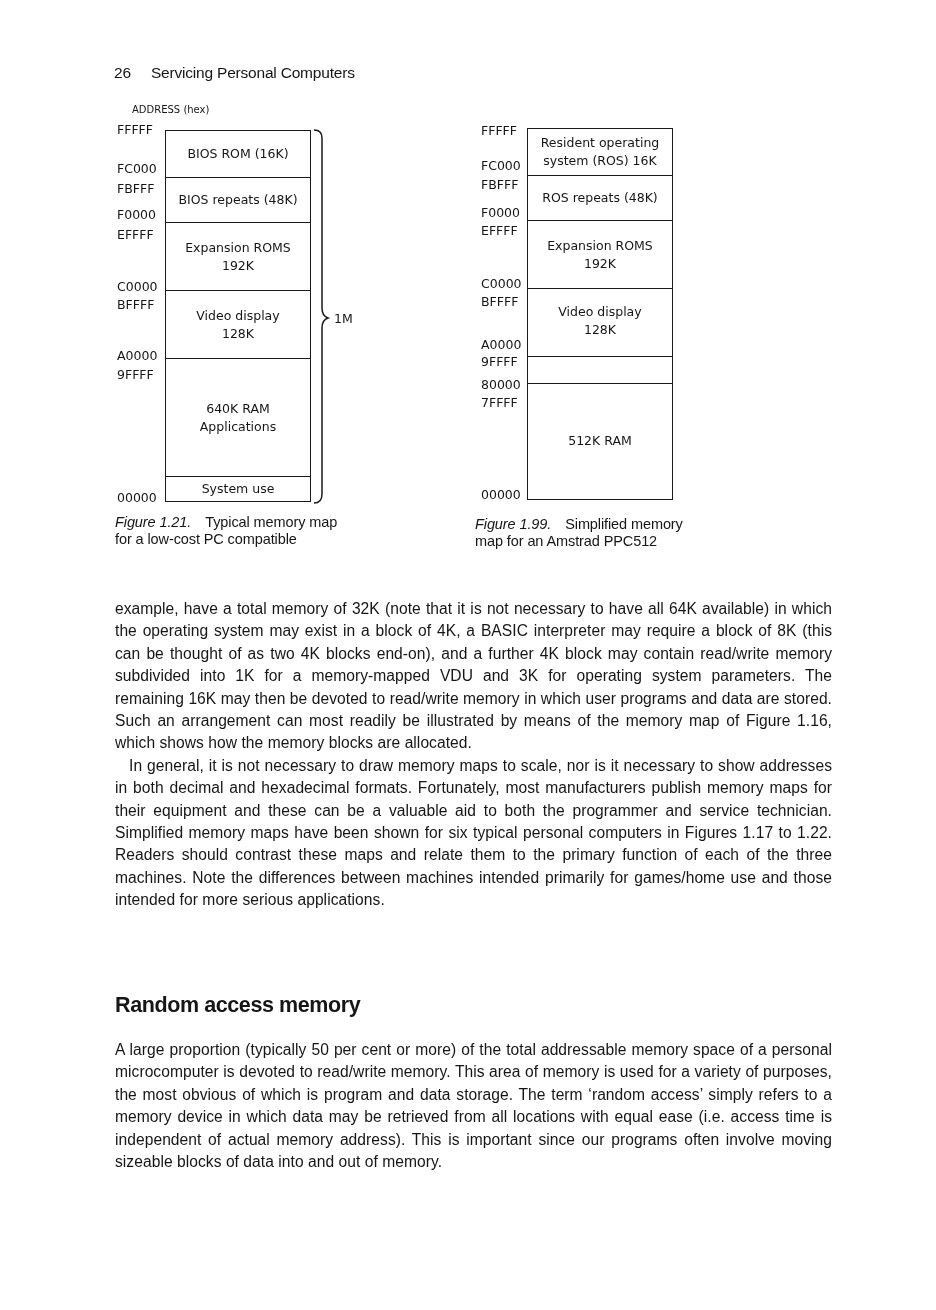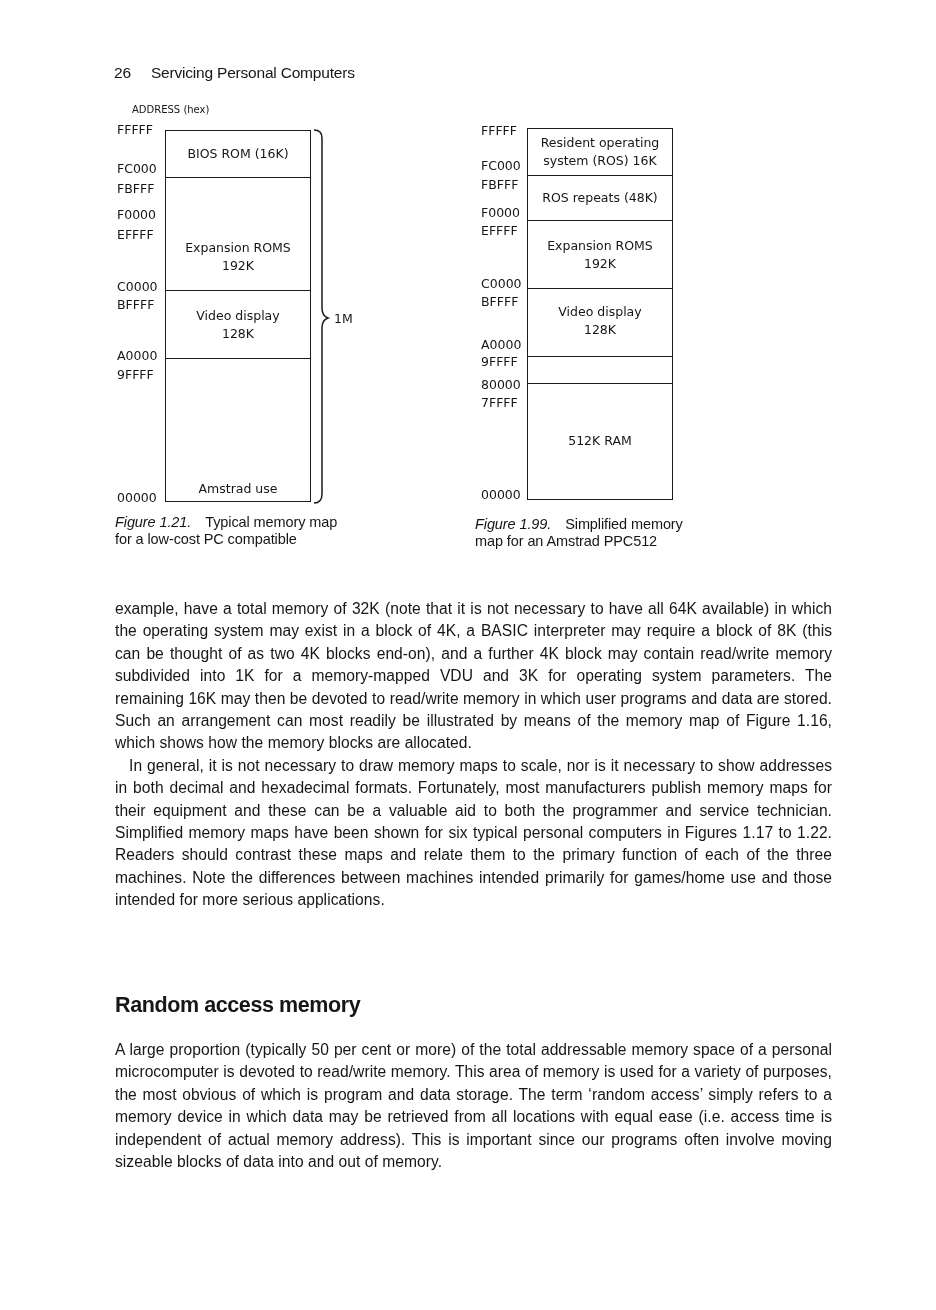--- a/index.html
+++ b/index.html
@@ -39,30 +39,37 @@
   <div class="addr" style="left:117px; top:280px;">C0000</div>
   <div class="addr" style="left:117px; top:298px;">BFFFF</div>
   <div class="addr" style="left:117px; top:349px;">A0000</div>
   <div class="addr" style="left:117px; top:368px;">9FFFF</div>
   <div class="addr" style="left:117px; top:491px;">00000</div>
 
   <div class="mapbox" style="left:165px; top:130px; width:146px; height:372px;">
     <div class="blk" style="top:0; height:47px;">
       <span>BIOS ROM (16K)</span>
     </div>
+    <div class="blk" style="top:47px; height:45px;">
+      <span>BIOS repeats (48K)</span>
+    </div>
     <div class="blk" style="top:92px; height:68px;">
       <span>Expansion ROMS</span>
       <span>192K</span>
     </div>
     <div class="blk" style="top:160px; height:68px;">
       <span>Video display</span>
       <span>128K</span>
     </div>
+    <div class="blk" style="top:228px; height:118px;">
+      <span>640K RAM</span>
+      <span>Applications</span>
+    </div>
     <div class="blk last" style="top:346px; height:23px;">
-      <span>Amstrad use</span>
+      <span>System use</span>
     </div>
   </div>
 
   <svg class="brace" style="left:312px; top:128px;" width="26" height="378">
     <path d="M2,2 Q10,2 10,10 L10,180 Q10,188 16,190 Q10,192 10,200 L10,366 Q10,375 2,375" fill="none" stroke="#1a1a1a" stroke-width="1.5"></path>
   </svg>
   <div class="brace-label" style="left:334px; top:311px;">1M</div>
 
   <div class="caption" style="left:115px; top:514px;">
     <span class="num">Figure 1.21.</span><span>Typical memory map</span><br>

